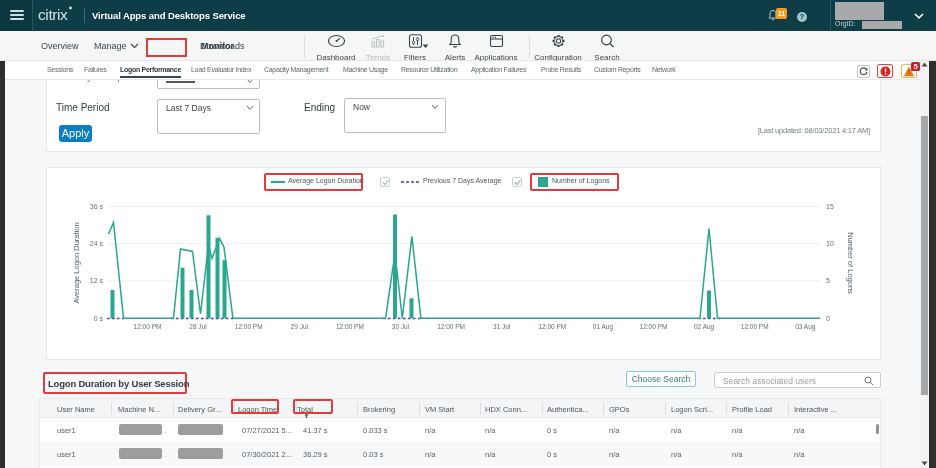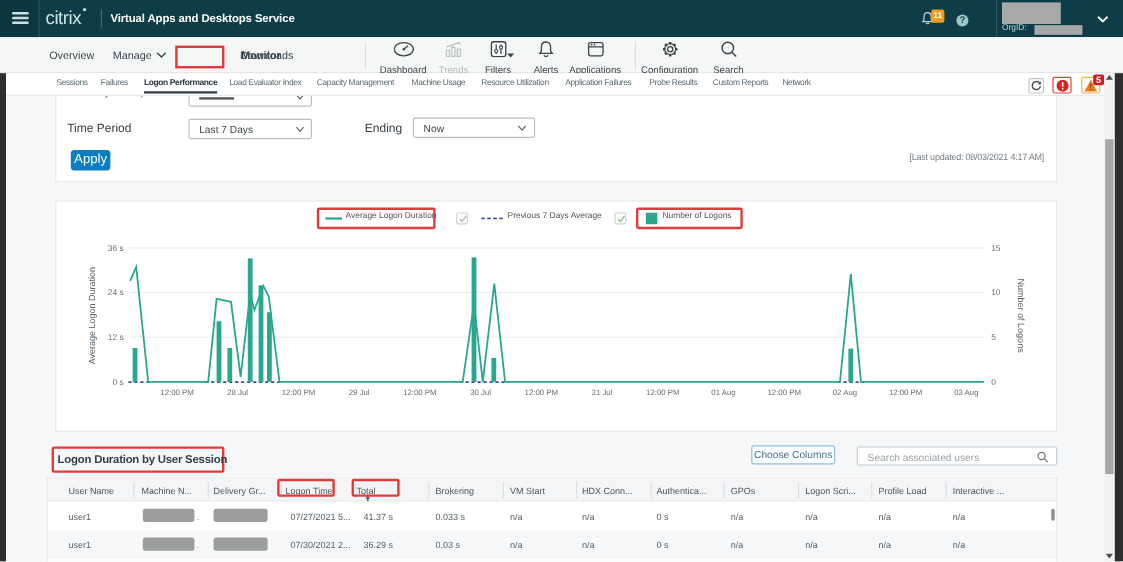--- a/index.html
+++ b/index.html
@@ -41,21 +41,21 @@
 #sbtrack { left:920px; top:61px; width:9px; height:407px; background:#f2f2f2; }
 #sbthumb { left:921px; top:116px; width:7px; height:279px; background:#a5a8aa; }
 
 
 .panel { position:absolute; left:46px; width:835px; background:#fff; border:1px solid #e5e7e9; }
 #formpanel { top:80px; height:72px; border-top:none; overflow:hidden; }
 #chartpanel { top:167px; height:193px; }
 
 
 .flabel { position:absolute; font-size:10px; color:#333d44; }
-.dd { position:absolute; height:17px; border:1px solid #b9c0c4; border-radius:2px; background:#fff; font-size:8.5px; color:#3c464c; padding:3px 0 0 8px; }
+.dd { position:absolute; height:35px; border:1px solid #b9c0c4; border-radius:2px; background:#fff; font-size:8.5px; color:#3c464c; padding:3px 0 0 8px; }
 .ddchev { position:absolute; width:8px; height:8px; }
 #applybtn { position:absolute; left:12px; top:45px; width:33px; height:17px; background:#0b7dc1; border-radius:3px; color:#fff; font-size:11px; text-align:center; line-height:17px; }
 #lastupd { position:absolute; right:10px; top:46px; font-size:7.5px; color:#767e83; letter-spacing:-0.2px; }
 
 
 .redbox { position:absolute; border:2px solid #e23b3b; border-radius:2px; }
 .legtext { position:absolute; font-size:7px; color:#4d565c; }
 .cbx { position:absolute; width:10px; height:10px; border:1px solid #ccd2d4; border-radius:2px; background:#fff; } .cbx svg { position:absolute; left:0; top:0; display:block; }
 
 
@@ -372,21 +372,21 @@
   <svg width="12" height="11" viewBox="0 0 12 11" style="position:absolute;left:1px;top:1px;">
       <path d="M6 0.5 L11.2 10.2 L0.8 10.2 Z" fill="#ec7a16"></path>
       <rect x="5.45" y="3.6" width="1.1" height="3.4" fill="#a94b06"></rect>
       <rect x="5.45" y="8" width="1.1" height="1.2" fill="#a94b06"></rect>
     </svg>
 </div>
 <div class="abs" style="left:911px;top:62px;width:9px;height:9px;background:#cc2026;border-radius:1.5px;color:#fff;font-size:7.5px;font-weight:bold;text-align:center;line-height:9px;">5</div>
 
 <div class="redbox abs" id="tblheadbox"></div>
 <div class="abs" id="tblheading">Logon Duration by User Session</div>
-<div class="abs" id="choosecols">Choose Columns</div>
+<div class="abs" id="choosecols">Choose Search</div>
 <div class="abs" id="searchbox">
     <span>Search associated users</span>
   <svg style="position:absolute;right:6px;top:3px;" width="10" height="10" viewBox="0 0 10 10">
       <circle cx="4" cy="4" r="3" fill="none" stroke="#6c757b" stroke-width="1"></circle>
       <line x1="6.2" y1="6.2" x2="9" y2="9" stroke="#6c757b" stroke-width="1"></line>
     </svg>
 </div>
 
 <div class="abs" id="tbl">
   <div id="thead">

